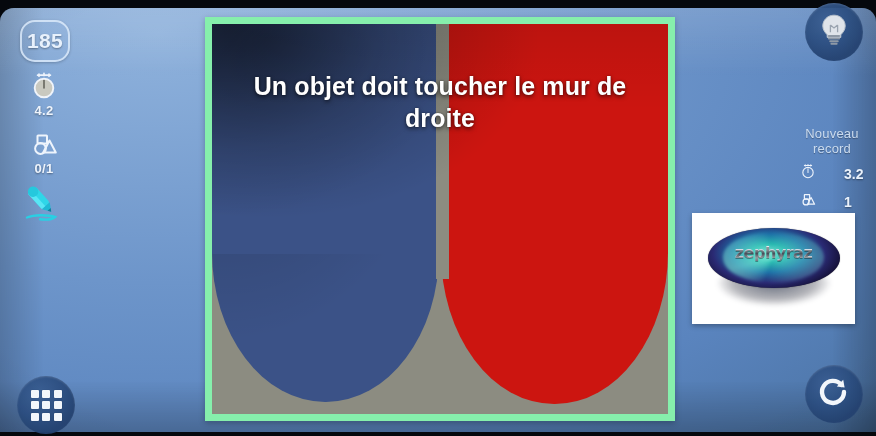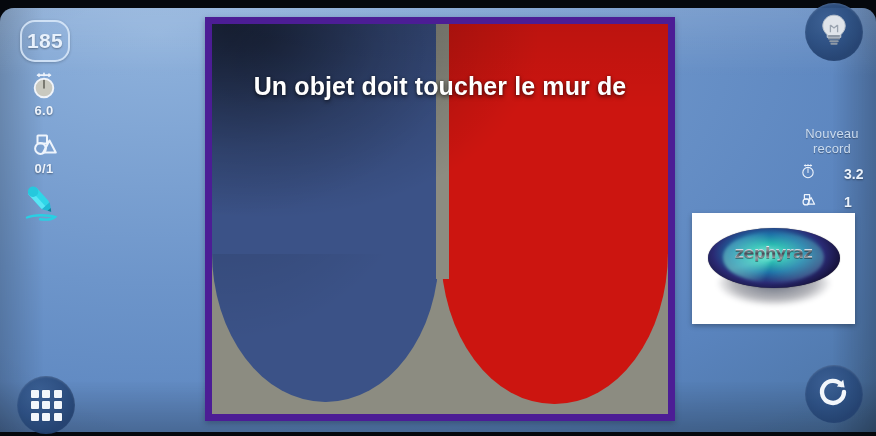--- a/index.html
+++ b/index.html
@@ -187,21 +187,21 @@
     text-shadow: 0 1px 2px rgba(0,0,0,0.4);
   }
 
   
   .board-frame {
     position: absolute;
     left: 205px;
     top: 17px;
     width: 470px;
     height: 404px;
-    background: #4c1d95;
+    background: #86efac;
     padding: 7px;
     box-sizing: border-box;
     box-shadow: 0 2px 6px rgba(0,0,0,0.25);
     z-index: 4;
   }
   .board {
     position: relative;
     width: 100%;
     height: 100%;
     overflow: hidden;
@@ -385,21 +385,21 @@
       <span class="glyph">
         <svg width="36" height="30" viewBox="0 0 36 30" aria-hidden="true">
           <g fill="none" stroke="#eef4fc" stroke-width="1.7" stroke-linecap="round">
             <path d="M13 4.2 L13 2.0 M18 3.4 L18 1.4 M23 4.2 L23 2.0"></path>
             <path d="M11.6 3.2 L24.4 3.2"></path>
           </g>
           <circle cx="18" cy="16" r="9.3" fill="#c9c9c0" stroke="#f0f4fa" stroke-width="1.9"></circle>
           <path d="M18 16 L18 8.6" stroke="#5e5e57" stroke-width="1.5" stroke-linecap="round"></path>
         </svg>
       </span>
-      <span class="val">6.0</span>
+      <span class="val">4.2</span>
     </div>
 
     <div class="hud-stat" id="stat-shapes">
       <span class="glyph">
         <svg width="36" height="30" viewBox="0 0 36 30" aria-hidden="true">
           <g fill="none" stroke="#eef4fc" stroke-width="2.0" stroke-linejoin="round">
             <rect x="11.5" y="5.5" width="9.5" height="8" rx="0.6"></rect>
             <circle cx="14.5" cy="18.5" r="5.4"></circle>
             <path d="M23.5 10.5 L29.8 22.5 L17.2 22.5 Z"></path>
           </g>
@@ -444,20 +444,21 @@
       <div class="piece" id="piece-blue"></div>
       <div class="piece" id="piece-red"></div>
       <div class="shoulder" id="shoulder-blue"></div>
       <div class="shoulder" id="shoulder-red"></div>
       <div id="divider-wall"></div>
 
       <div class="board-noise"></div>
 
       <div class="board-message">
         <div>Un objet doit toucher le mur de</div>
+        <div>droite</div>
       </div>
     </div>
   </div>
 
   <div class="round-btn" id="hint-button">
     <span>
       <svg width="34" height="36" viewBox="0 0 34 36" aria-hidden="true">
         <path d="M17 3.2 C10.6 3.2 5.8 8.0 5.8 14.0 C5.8 18.0 8.2 20.6 10.2 22.8 L10.2 25.4 L23.8 25.4 L23.8 22.8 C25.8 20.6 28.2 18.0 28.2 14.0 C28.2 8.0 23.4 3.2 17 3.2 Z" fill="#dfe4ea" stroke="#b9c2cc" stroke-width="1"></path>
         <path d="M11.8 24.0 L22.2 24.0 M11.8 26.6 L22.2 26.6 M13.2 29.2 L20.8 29.2" stroke="#8e99a6" stroke-width="1.9" stroke-linecap="round"></path>
         <path d="M14.4 31.8 L19.6 31.8" stroke="#8e99a6" stroke-width="2" stroke-linecap="round"></path>

